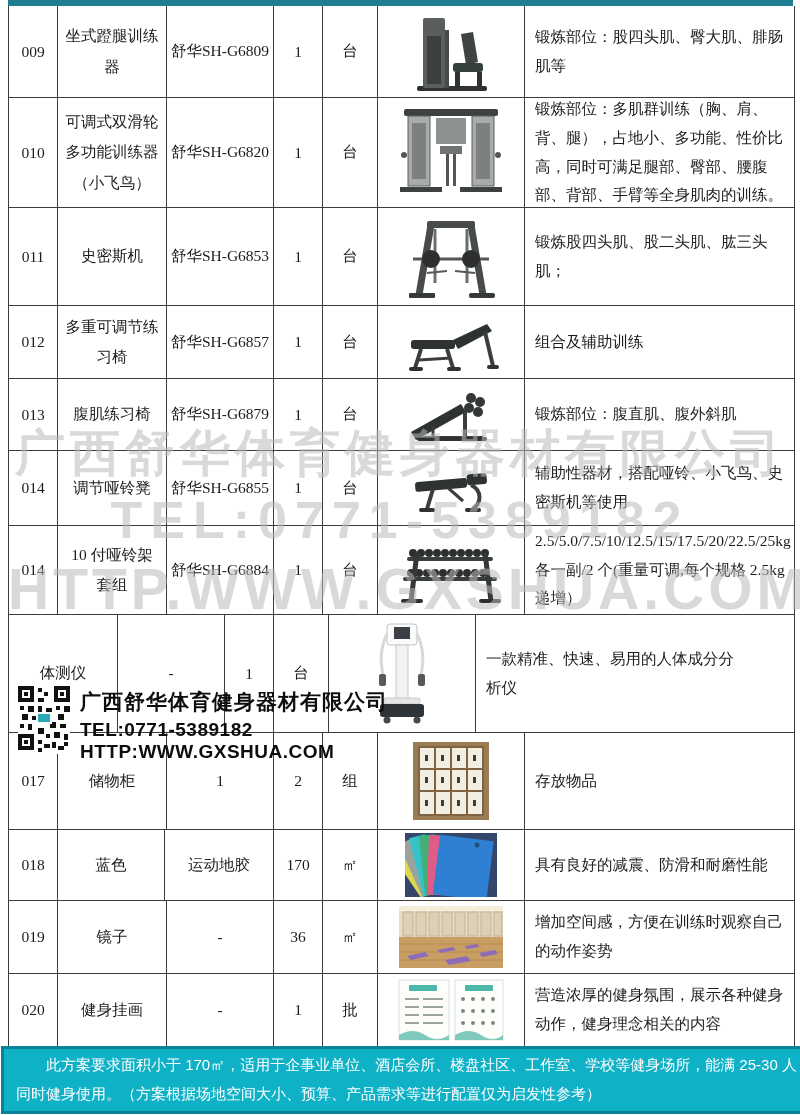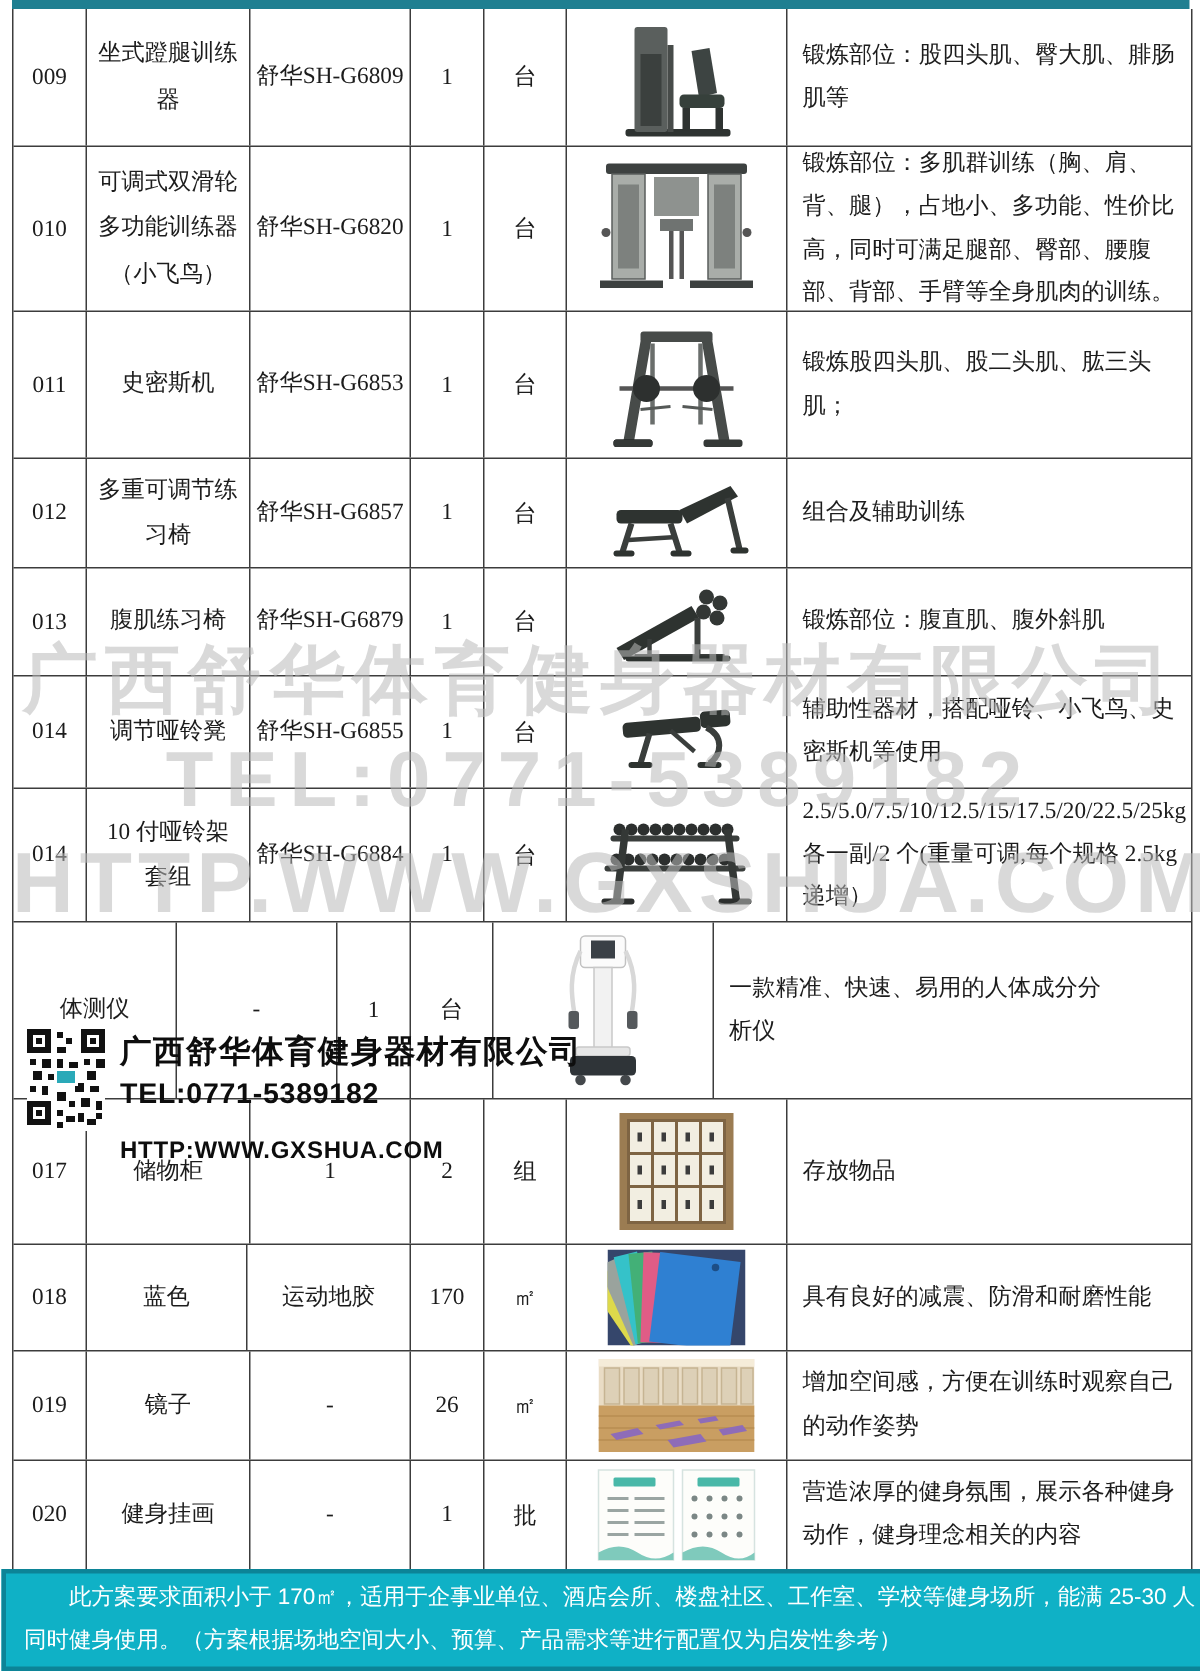--- a/index.html
+++ b/index.html
@@ -22,21 +22,21 @@
   .wm{position:absolute;left:8px;width:784px;text-align:center;white-space:nowrap;
       font-family:"Liberation Sans",sans-serif;font-weight:bold;
       color:rgba(185,185,185,0.55);pointer-events:none;z-index:5;}
   .wm1{top:420px;font-size:50px;letter-spacing:5px;}
   .wm2{top:490px;font-size:52px;letter-spacing:8px;}
   .wm3{top:556px;font-size:57px;letter-spacing:4px;}
   .stamp{position:absolute;left:18px;top:686px;z-index:6;display:flex;align-items:flex-start;}
   .stamp-text{margin-left:10px;font-family:"Liberation Sans",sans-serif;font-weight:bold;color:#0d0d0d;}
   .stamp-company{font-size:21px;line-height:1.1;margin-top:4px;letter-spacing:1px;}
   .stamp-tel{font-size:19px;margin-top:6px;letter-spacing:0.5px;}
-  .stamp-web{font-size:16px;margin-top:18px;letter-spacing:0.5px;}
+  .stamp-web{font-size:19px;margin-top:0;letter-spacing:0.5px;}
   .footer{position:absolute;left:1px;top:1046px;width:794px;height:60px;background:#0fb1c6;
           border:3px solid #0c8497;color:#ffffff;font-family:"Liberation Sans",sans-serif;
           font-size:15px;line-height:1.9;padding:2px 12px 0 12px;box-sizing:content-box;}
   .footer p{margin:0;text-indent:2em;}
   svg{display:block;}
 </style>
 </head>
 <body>
 
 <div class="topbar"></div>
@@ -339,21 +339,21 @@
     <div class="td c-desc">具有良好的减震、防滑和耐磨性能</div>
   </div>
 
   <div class="tr" style="height:73px">
     <div class="td c-no">019</div>
     <div class="td c-name">镜子</div>
     <div class="td c-brand">
       <span>-</span>
       <span></span>
     </div>
-    <div class="td c-qty">26</div>
+    <div class="td c-qty">36</div>
     <div class="td c-unit">㎡</div>
     <div class="td c-img">
       <svg width="104" height="62" viewBox="0 0 104 62">
         <rect x="0" y="0" width="104" height="62" fill="#e9dcc5"></rect>
         <rect x="0" y="0" width="104" height="5" fill="#f5ecd9"></rect>
         <g fill="#ddd0b7" stroke="#c6b493" stroke-width="1">
           <rect x="4" y="6" width="10" height="24"></rect>
             <rect x="17" y="6" width="10" height="24"></rect>
           <rect x="30" y="6" width="10" height="24"></rect>
             <rect x="43" y="6" width="10" height="24"></rect>

